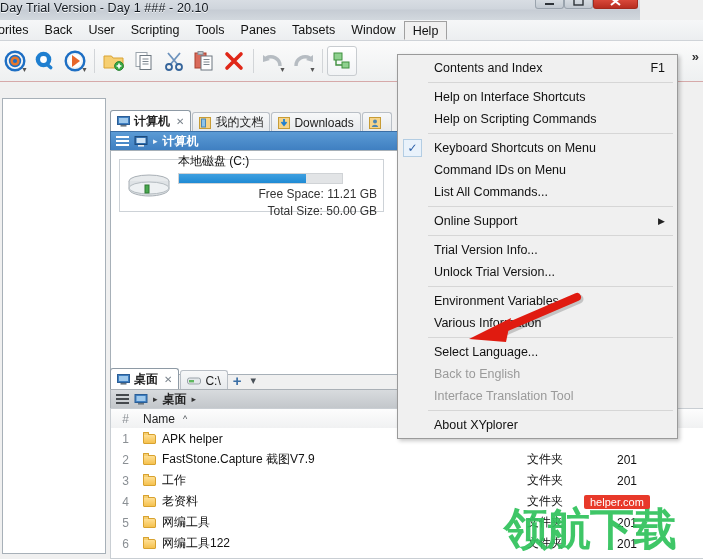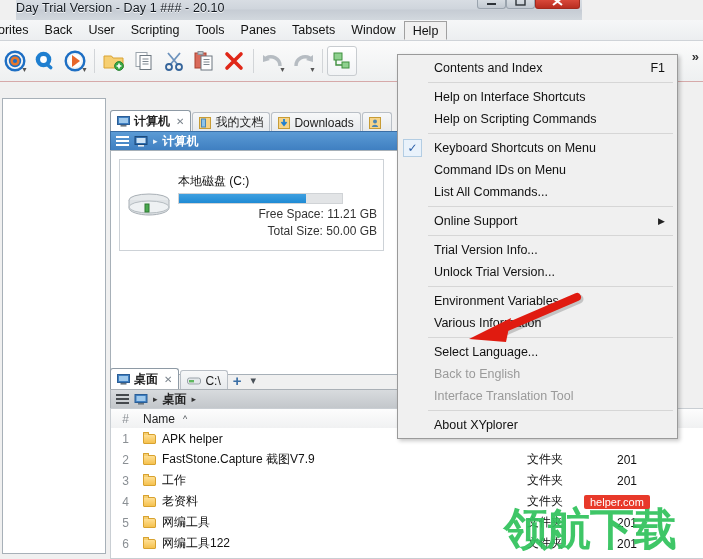--- a/index.html
+++ b/index.html
@@ -5,21 +5,21 @@
   html,body{margin:0;padding:0;}
   body{
     width:703px;height:559px;overflow:hidden;position:relative;
     font-family:"Liberation Sans","DejaVu Sans",sans-serif;
     font-size:12px;color:#000;background:#f0f0f0;
   }
   .root{position:absolute;inset:0;overflow:hidden;}
 
   
   .titlebar{
-    position:absolute;left:16px;top:0;width:566px;height:20px;
+    position:absolute;left:0;top:0;width:640px;height:20px;
     background:linear-gradient(to bottom,#d8dde3 0%,#cfd5dc 45%,#c6ccd4 50%,#d2d8de 100%);
     border-bottom:1px solid #a9b3bd;
   }
   .title-text{
     position:absolute;left:0;top:1px;font-size:12.5px;color:#12181f;
     letter-spacing:.1px;white-space:nowrap;
     text-shadow:0 1px 0 rgba(255,255,255,.85);
   }
   .wincontrols{position:absolute;right:2px;top:-10px;display:flex;gap:0;}
   .wc{
@@ -106,21 +106,21 @@
   .hamb{display:flex;flex-direction:column;gap:2px;}
   .hamb i{display:block;width:13px;height:2px;background:#fff;}
   .crumbbar.gray .hamb i{background:#45494d;}
   .arrowsep{font-size:9px;opacity:.9;}
 
   .pane-body{
     position:absolute;left:0;top:40px;width:100%;height:225px;
     background:#fff;border:1px solid #a7b0b8;box-sizing:border-box;
   }
   .drive-card{
-    position:absolute;left:8px;top:8px;width:265px;height:92px;
+    position:absolute;left:8px;top:8px;width:265px;height:53px;
     border:1px solid #cdd2d7;background:#fff;box-sizing:border-box;
     display:flex;align-items:center;padding:5px 6px;
   }
   .drive-name{font-size:12px;color:#111;margin-bottom:3px;}
   .bar-outer{width:165px;height:11px;background:#e2e4e6;border:1px solid #d0d3d6;box-sizing:border-box;}
   .bar-inner{height:100%;background:linear-gradient(to bottom,#3ea0e0,#1f8ad4);}
   .drive-meta{font-size:12px;color:#333;margin-top:3px;line-height:14px;text-align:right;}
 
   
   .pane-bot{position:absolute;left:110px;top:368px;width:673px;height:191px;}

